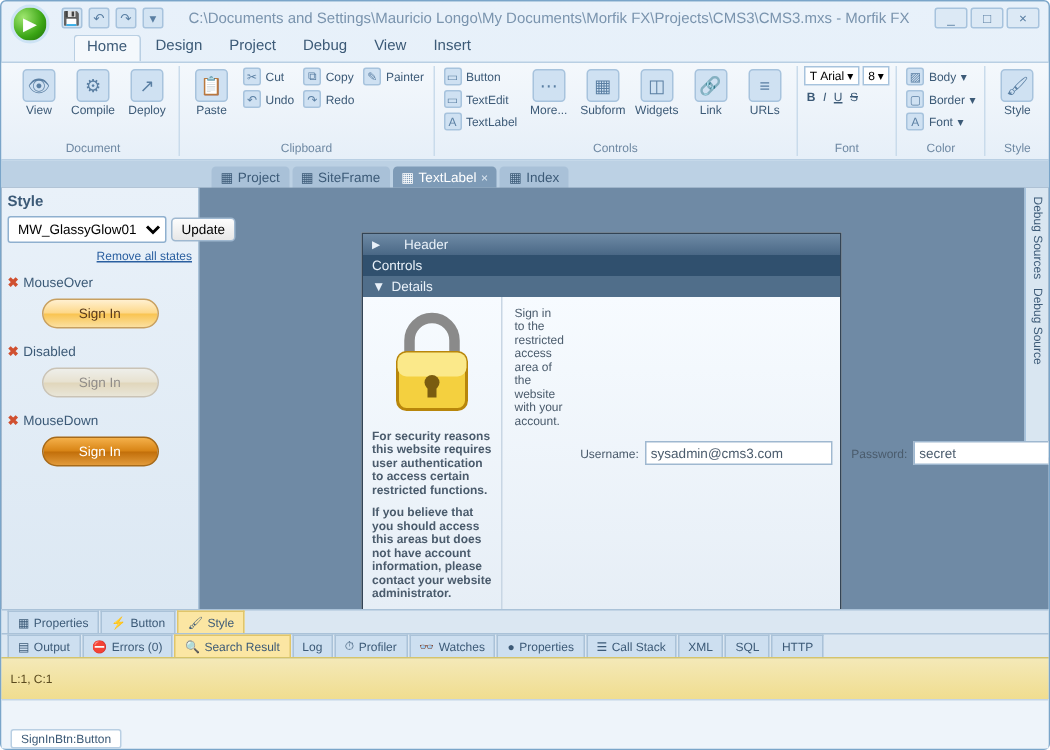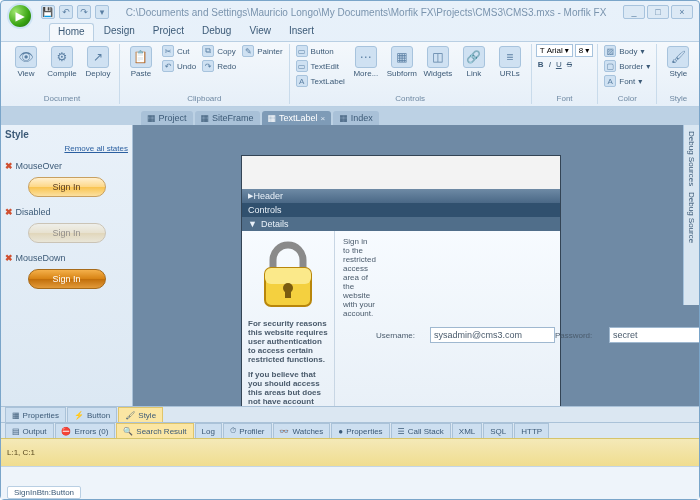--- a/index.html
+++ b/index.html
@@ -43,29 +43,29 @@
   .rmlink{font-size:8px;color:#2a5fa0;text-align:right;text-decoration:underline;}
   .statelabel{font-size:9px;color:#3c5a77;display:flex;align-items:center;gap:3px;margin-top:4px;}
   .statelabel .x{color:#d05030;font-weight:bold;}
   .pill{width:78px;height:20px;border-radius:10px;margin:2px auto;display:flex;align-items:center;justify-content:center;font-size:9px;color:#5a3c1e;border:1px solid #c8a060;background:linear-gradient(#fff0d0,#fdd889 48%,#f9c451 52%,#fbe0a0);}
   .pill.dis{opacity:.55;filter:grayscale(50%);}
   .pill.down{background:linear-gradient(#f4b04a,#d88415 48%,#c26f0a 52%,#e29a3a);color:#fff;border-color:#a66a1a;}
   
   .canvas{flex:1;position:relative;}
   .sidedock{position:absolute;right:0;top:0;width:16px;height:180px;background:#d9e6f1;border-left:1px solid #a7c3dd;writing-mode:vertical-rl;font-size:8px;color:#3c5a77;display:flex;align-items:center;justify-content:flex-start;padding-top:6px;gap:6px;}
   .form{position:absolute;left:108px;top:30px;width:320px;background:#f3f3f3;border:1px solid #334455;}
-  .fhdr{background:linear-gradient(#6e8aa5,#4a6886);color:#e9f1f9;font-size:9px;padding:2px 6px;display:flex;align-items:center;gap:0;margin-top:33px;}
+  .fhdr{background:linear-gradient(#6e8aa5,#4a6886);color:#e9f1f9;font-size:9px;padding:2px 6px;display:flex;align-items:center;gap:16px;}
   .fhdr .arr{font-size:7px;}
   .fdet{background:#506e8a;color:#e9f1f9;font-size:9px;padding:2px 6px;display:flex;align-items:center;gap:4px;}
   .fbody{display:flex;background:linear-gradient(#f7fbff,#e6eef6);}
   .fleft{width:128px;padding:6px;font-size:8px;color:#4a5b6c;font-weight:bold;}
   .lock{width:80px;height:78px;margin:0 auto 4px;display:flex;align-items:center;justify-content:center;}
   .fright{flex:1;border-left:1px solid #c8d6e4;padding:6px 8px;font-size:8px;color:#4a5b6c;display:flex;flex-direction:row;}
   .fldrow{display:flex;align-items:center;gap:4px;margin:3px 0;}
-  .fldrow label{width:50px;text-align:left;color:#4a5b6c;}
+  .fldrow label{width:50px;text-align:right;color:#4a5b6c;}
   .fldrow input{flex:1;border:1px solid #9fb8d0;font-size:9px;padding:2px 3px;background:#fff;color:#4a5b6c;}
   .btnrow{display:flex;gap:6px;justify-content:flex-end;margin-top:auto;padding-top:28px;}
   .glassbtn{width:62px;height:20px;border-radius:4px;border:1px solid #5a7fa3;background:linear-gradient(#e8f3fc,#bcd5eb 48%,#9dc0de 52%,#cde2f3);color:#2a4864;font-size:9px;display:flex;align-items:center;justify-content:center;}
   .ffoot{background:#506e8a;color:#e9f1f9;font-size:9px;padding:2px 6px;display:flex;align-items:center;gap:4px;}
   
   .bottabs{height:16px;background:#dbe7f2;border-top:1px solid #aac2d8;display:flex;gap:1px;padding-left:4px;}
   .bottab{font-size:8px;color:#3c5a77;padding:1px 6px;background:#cddff0;border:1px solid #aac2d8;border-bottom:none;display:flex;align-items:center;gap:3px;}
   .bottab.active{background:#fbe6a3;border-color:#e0c56a;}
   .outtabs{height:16px;background:#dbe7f2;border-top:1px solid #aac2d8;display:flex;gap:1px;padding-left:4px;}
   .statusbar{height:28px;background:linear-gradient(#f4e9b8,#f0dd8f);border-top:1px solid #d6c46a;display:flex;align-items:center;font-size:8px;color:#5a4a1e;padding:0 6px;gap:12px;}
@@ -277,20 +277,24 @@
     <div class="doctab">
         <span>▦</span>
         <span>Index</span>
       </div>
   </div>
 
   <div class="workspace">
 
     <div class="sidepanel">
       <div class="sidehead">Style</div>
+      <div class="stylerow">
+        <select class="stylesel"><option>MW_GlassyGlow01</option></select>
+        <button class="upd-btn">Update</button>
+      </div>
       <div class="rmlink">Remove all states</div>
 
       <div class="statelabel">
           <span class="x">✖</span>
           <span>MouseOver</span>
         </div>
       <div class="pill">Sign In</div>
 
       <div class="statelabel">
           <span class="x">✖</span>

